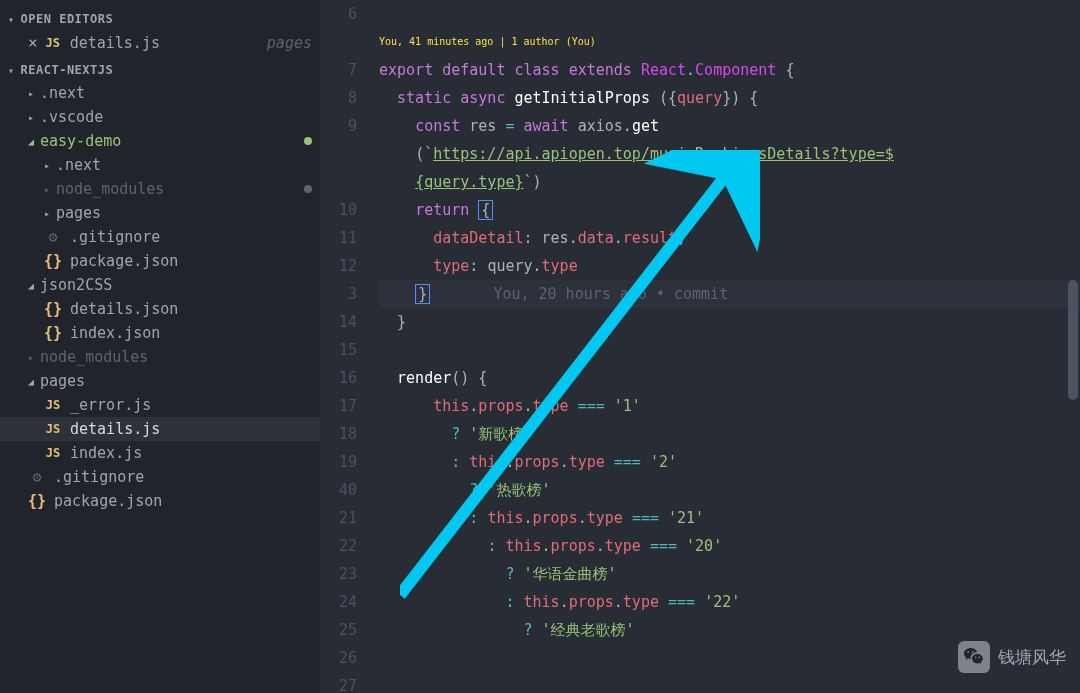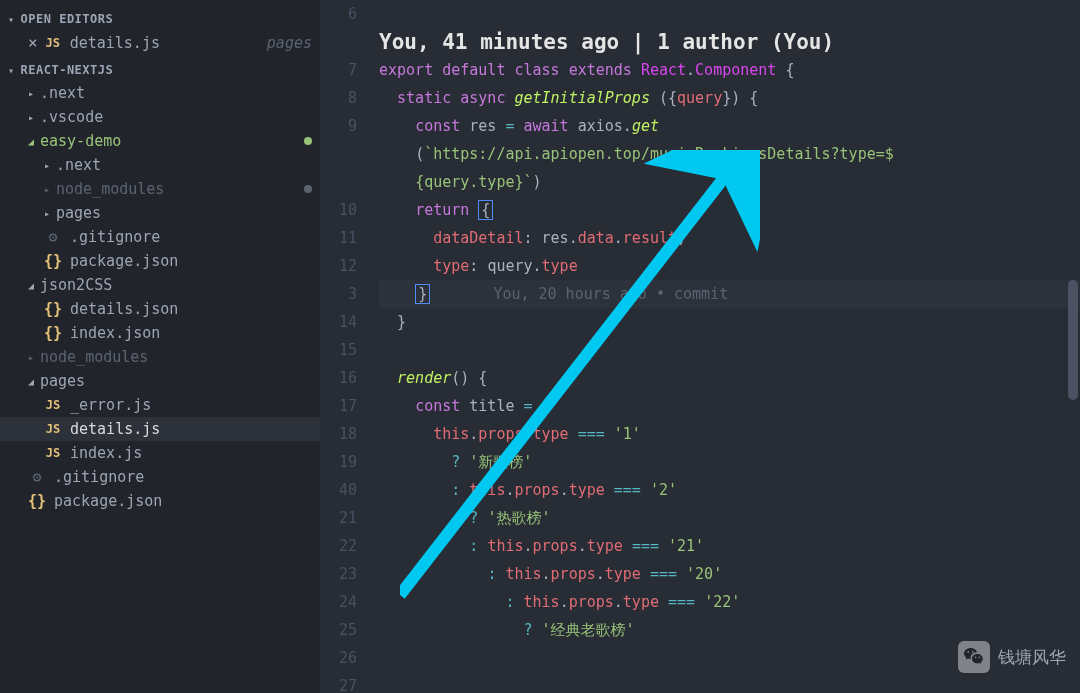--- a/index.html
+++ b/index.html
@@ -77,42 +77,41 @@
 .gutter div { height: 28px; }
 .code {
   flex: 1;
   font-size: 15px;
   line-height: 28px;
   padding-left: 4px;
 }
 .code .line { height: 28px; white-space: pre; }
 .code .blame-line {
   height: 28px;
-  color: #e5e5e5;
-  font-size: 21px;
+  color: #fde047;
+  font-size: 10px;
   white-space: pre;
-  font-weight: bold;
 }
 .line.highlight { background: #2c313c; }
 .cursor-box {
   border: 1px solid #528bff;
   padding: 0 2px;
 }
 
 
 .kw { color: #c678dd; }
-.fn { color: #bef264; font-style: italic; }
+.fn { color: #ffffff; }
 .cls { color: #d946ef; }
 .str { color: #98c379; }
 .param { color: #e06c75; }
 .prop { color: #e06c75; }
 .punct { color: #abb2bf; }
 .plain { color: #abb2bf; }
 .op { color: #56b6c2; }
-.url-str { color: #98c379; }
+.url-str { color: #98c379; text-decoration: underline; }
 .inline-blame { color: #5c6370; }
 
 .arrow {
   position: absolute;
   left: 80px;
   top: 150px;
   pointer-events: none;
   z-index: 10;
 }
 
@@ -281,27 +280,27 @@
         <div class="line">    <span class="kw">const</span> <span class="plain">res</span> <span class="op">=</span> <span class="kw">await</span> <span class="plain">axios</span><span class="punct">.</span><span class="fn">get</span></div>
         <div class="line">    <span class="punct">(</span><span class="str">`</span><span class="url-str">https://api.apiopen.top/musicRankingsDetails?type=$</span></div>
         <div class="line">    <span class="url-str">{query.type}</span><span class="str">`</span><span class="punct">)</span></div>
         <div class="line">    <span class="kw">return</span> <span class="punct cursor-box">{</span></div>
         <div class="line">      <span class="prop">dataDetail</span><span class="punct">:</span> <span class="plain">res</span><span class="punct">.</span><span class="prop">data</span><span class="punct">.</span><span class="prop">result</span><span class="punct">,</span></div>
         <div class="line">      <span class="prop">type</span><span class="punct">:</span> <span class="plain">query</span><span class="punct">.</span><span class="prop">type</span></div>
         <div class="line highlight">    <span class="punct cursor-box">}</span>       <span class="inline-blame">You, 20 hours ago • commit</span></div>
         <div class="line">  <span class="punct">}</span></div>
         <div class="line"></div>
         <div class="line">  <span class="fn">render</span><span class="punct">() {</span></div>
-        <div class="line">    <span class="kw">const</span> <span class="plain">title</span> <span class="op">=</span></div>
         <div class="line">      <span class="param">this</span><span class="punct">.</span><span class="prop">props</span><span class="punct">.</span><span class="prop">type</span> <span class="op">===</span> <span class="str">'1'</span></div>
         <div class="line">        <span class="op">?</span> <span class="str">'新歌榜'</span></div>
         <div class="line">        <span class="op">:</span> <span class="param">this</span><span class="punct">.</span><span class="prop">props</span><span class="punct">.</span><span class="prop">type</span> <span class="op">===</span> <span class="str">'2'</span></div>
         <div class="line">          <span class="op">?</span> <span class="str">'热歌榜'</span></div>
         <div class="line">          <span class="op">:</span> <span class="param">this</span><span class="punct">.</span><span class="prop">props</span><span class="punct">.</span><span class="prop">type</span> <span class="op">===</span> <span class="str">'21'</span></div>
         <div class="line">            <span class="op">:</span> <span class="param">this</span><span class="punct">.</span><span class="prop">props</span><span class="punct">.</span><span class="prop">type</span> <span class="op">===</span> <span class="str">'20'</span></div>
+        <div class="line">              <span class="op">?</span> <span class="str">'华语金曲榜'</span></div>
         <div class="line">              <span class="op">:</span> <span class="param">this</span><span class="punct">.</span><span class="prop">props</span><span class="punct">.</span><span class="prop">type</span> <span class="op">===</span> <span class="str">'22'</span></div>
         <div class="line">                <span class="op">?</span> <span class="str">'经典老歌榜'</span></div>
       </div>
     </div>
     <div class="scrollbar"></div>
 
     <svg class="arrow" width="360" height="450" viewBox="0 0 360 450">
       <defs>
         <marker id="ah" markerWidth="14" markerHeight="14" refX="4" refY="6" orient="auto">
           <path d="M0,0 L12,6 L0,12 L3,6 Z" fill="#00c8f0"></path>

